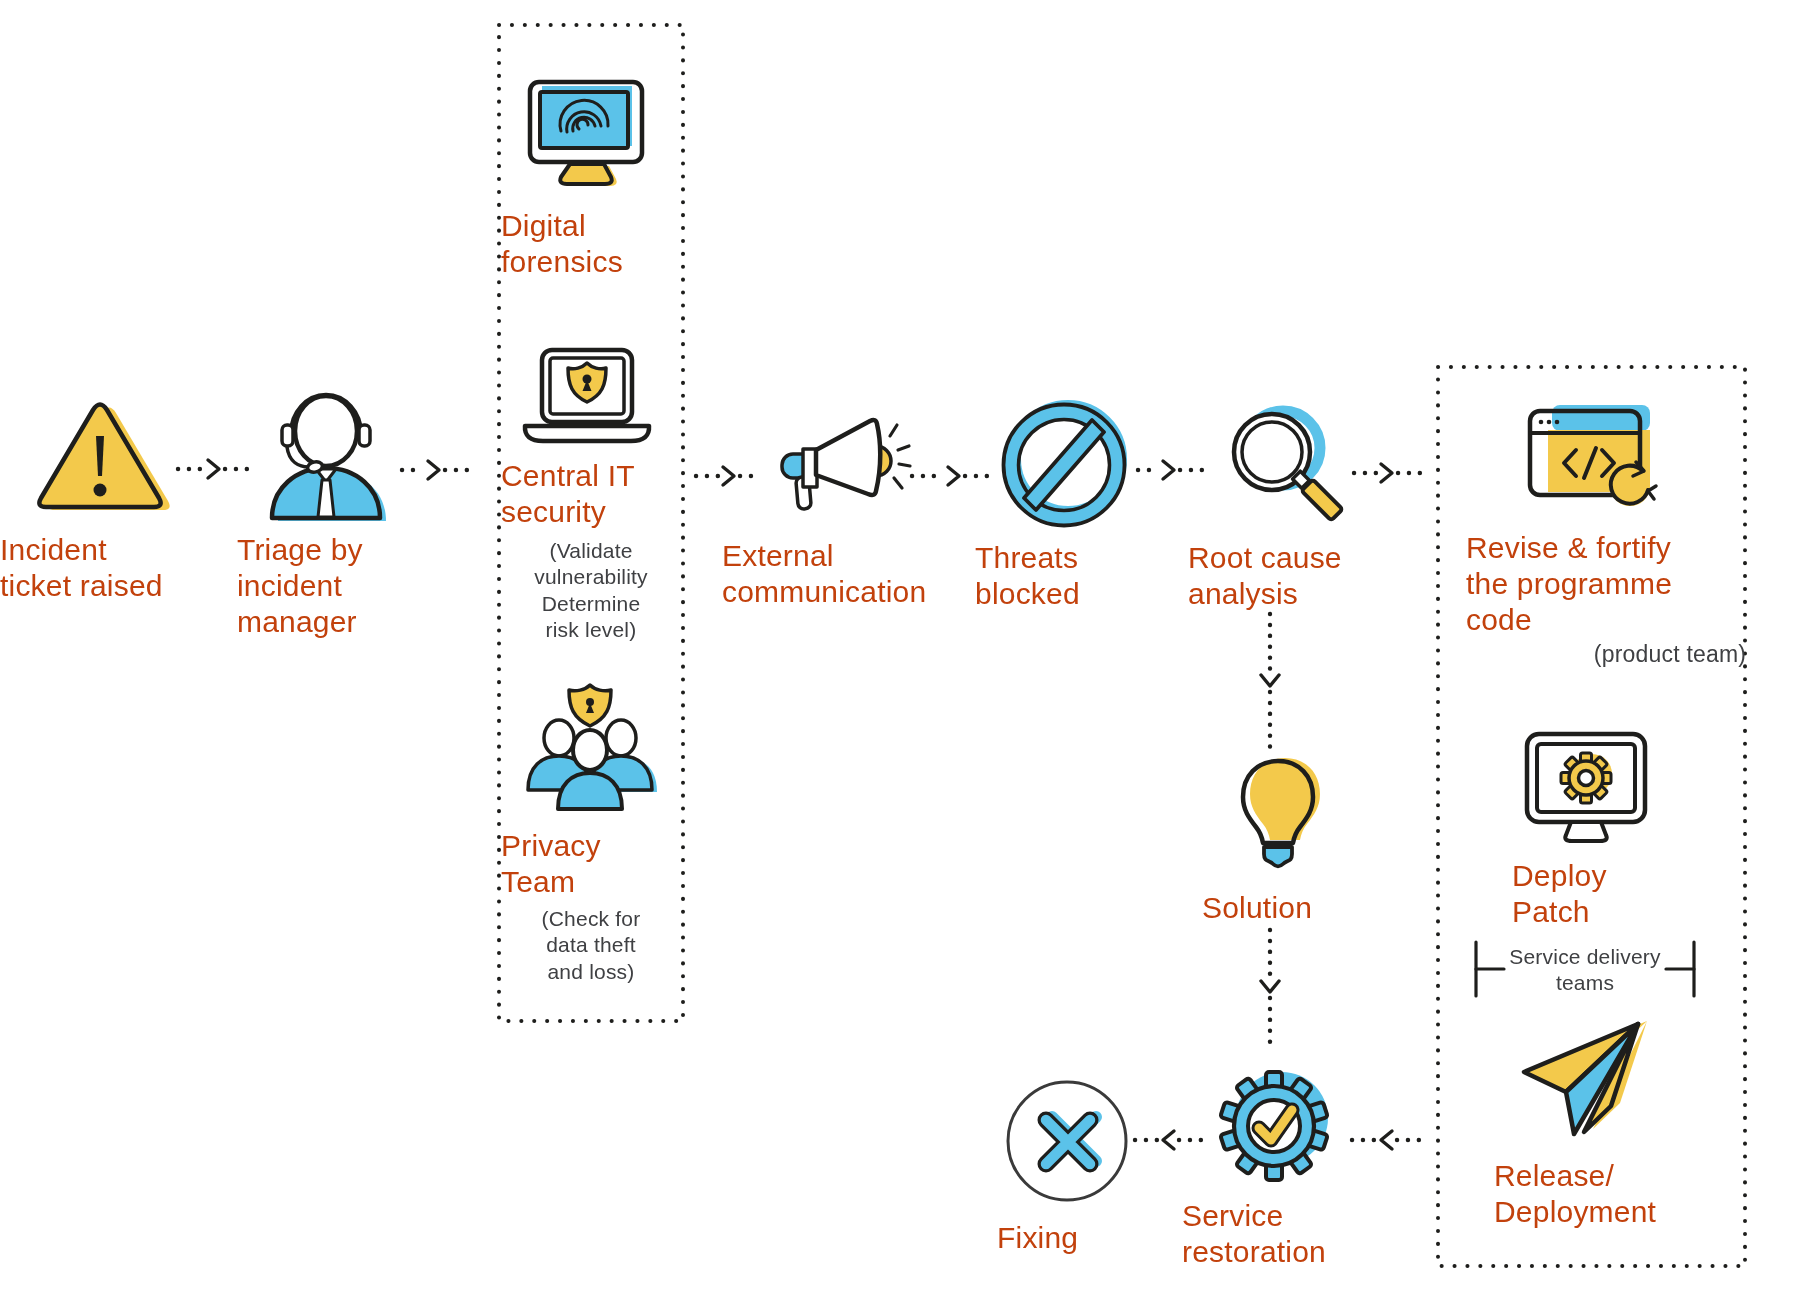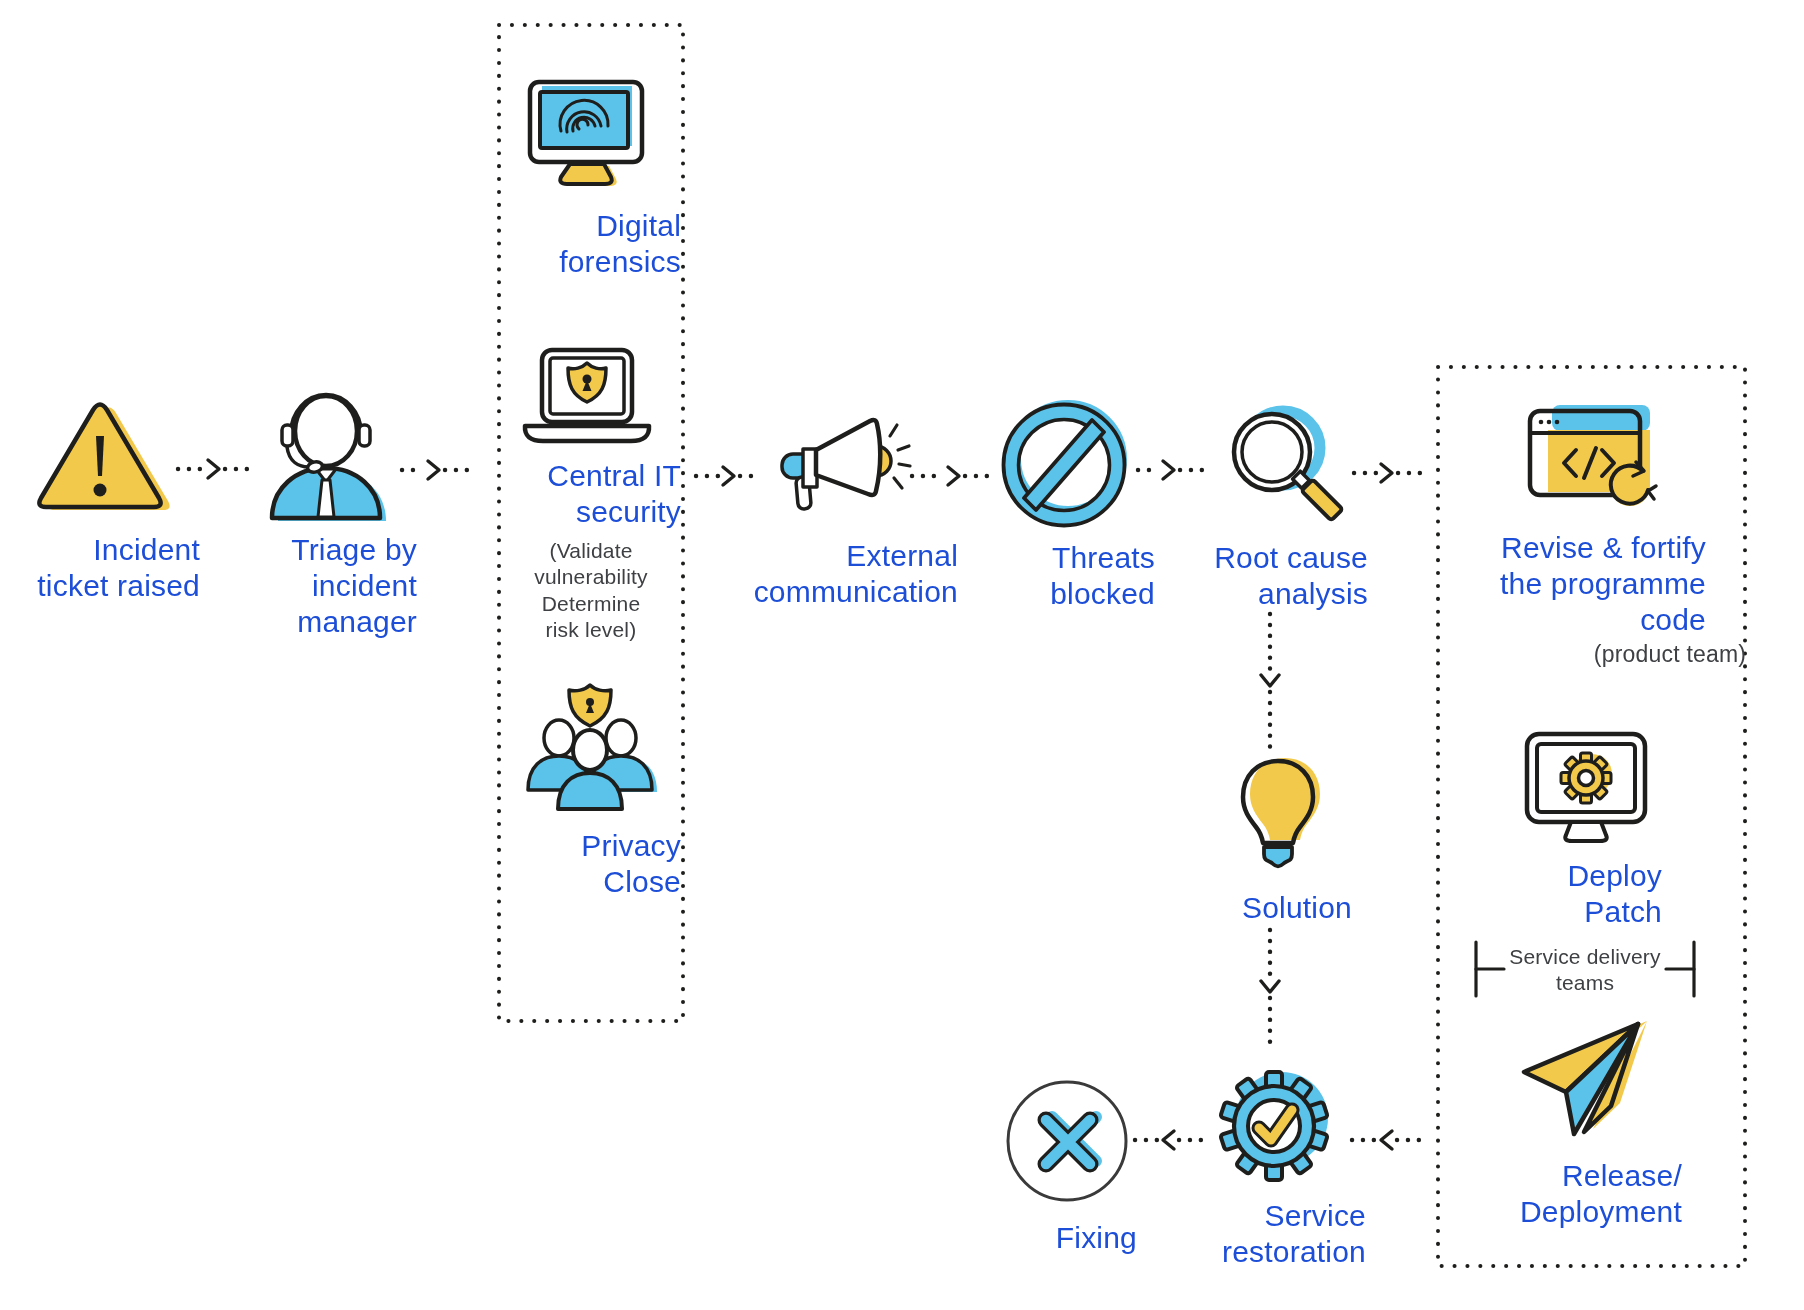--- a/index.html
+++ b/index.html
@@ -1,18 +1,18 @@
 <!DOCTYPE html>
 <html><head>
 <meta charset="utf-8">
 <style>
   html,body{margin:0;padding:0;background:#ffffff;}
   #canvas{position:relative;width:1804px;height:1310px;background:#fff;overflow:hidden;
           font-family:"Liberation Sans", sans-serif;}
-  .lbl{position:absolute;font-size:30px;line-height:1.2;color:#1d4ed8;text-align:right;
+  .lbl{position:absolute;font-size:30px;line-height:1.2;color:#c2410c;text-align:left;
        white-space:pre-line;letter-spacing:0.2px;}
   .note{position:absolute;font-size:21px;line-height:1.26;color:#3f4043;text-align:center;
         white-space:pre-line;letter-spacing:0.2px;}
   .boxtitle{position:absolute;font-size:30px;color:#3f4043;text-align:center;}
   svg{position:absolute;overflow:visible;}
   .o{fill:none;stroke:#1e1e1c;stroke-linecap:round;stroke-linejoin:round;}
   .fy{fill:#F3C94B;}
   .fb{fill:#5BC2E9;}
   .fw{fill:#ffffff;}
   .fi{fill:#1e1e1c;}
@@ -261,21 +261,24 @@
 manager</div>
   <div class="lbl" style="left:501px;top:208px;width:180px;">Digital
 forensics</div>
   <div class="lbl" style="left:501px;top:458px;width:180px;">Central IT
 security</div>
   <div class="note" style="left:501px;top:538px;width:180px;">(Validate
 vulnerability
 Determine
 risk level)</div>
   <div class="lbl" style="left:501px;top:828px;width:180px;">Privacy
-Close</div>
+Team</div>
+  <div class="note" style="left:501px;top:906px;width:180px;">(Check for
+data theft
+and loss)</div>
   <div class="lbl" style="left:722px;top:538px;width:236px;">External
 communication</div>
   <div class="lbl" style="left:975px;top:540px;width:180px;">Threats
 blocked</div>
   <div class="lbl" style="left:1188px;top:540px;width:180px;">Root cause
 analysis</div>
   <div class="lbl" style="left:1466px;top:530px;width:240px;">Revise &amp; fortify
 the programme
 code</div>
   <div class="note" style="left:1550px;top:640px;width:240px;font-size:23px;">(product team)</div>

